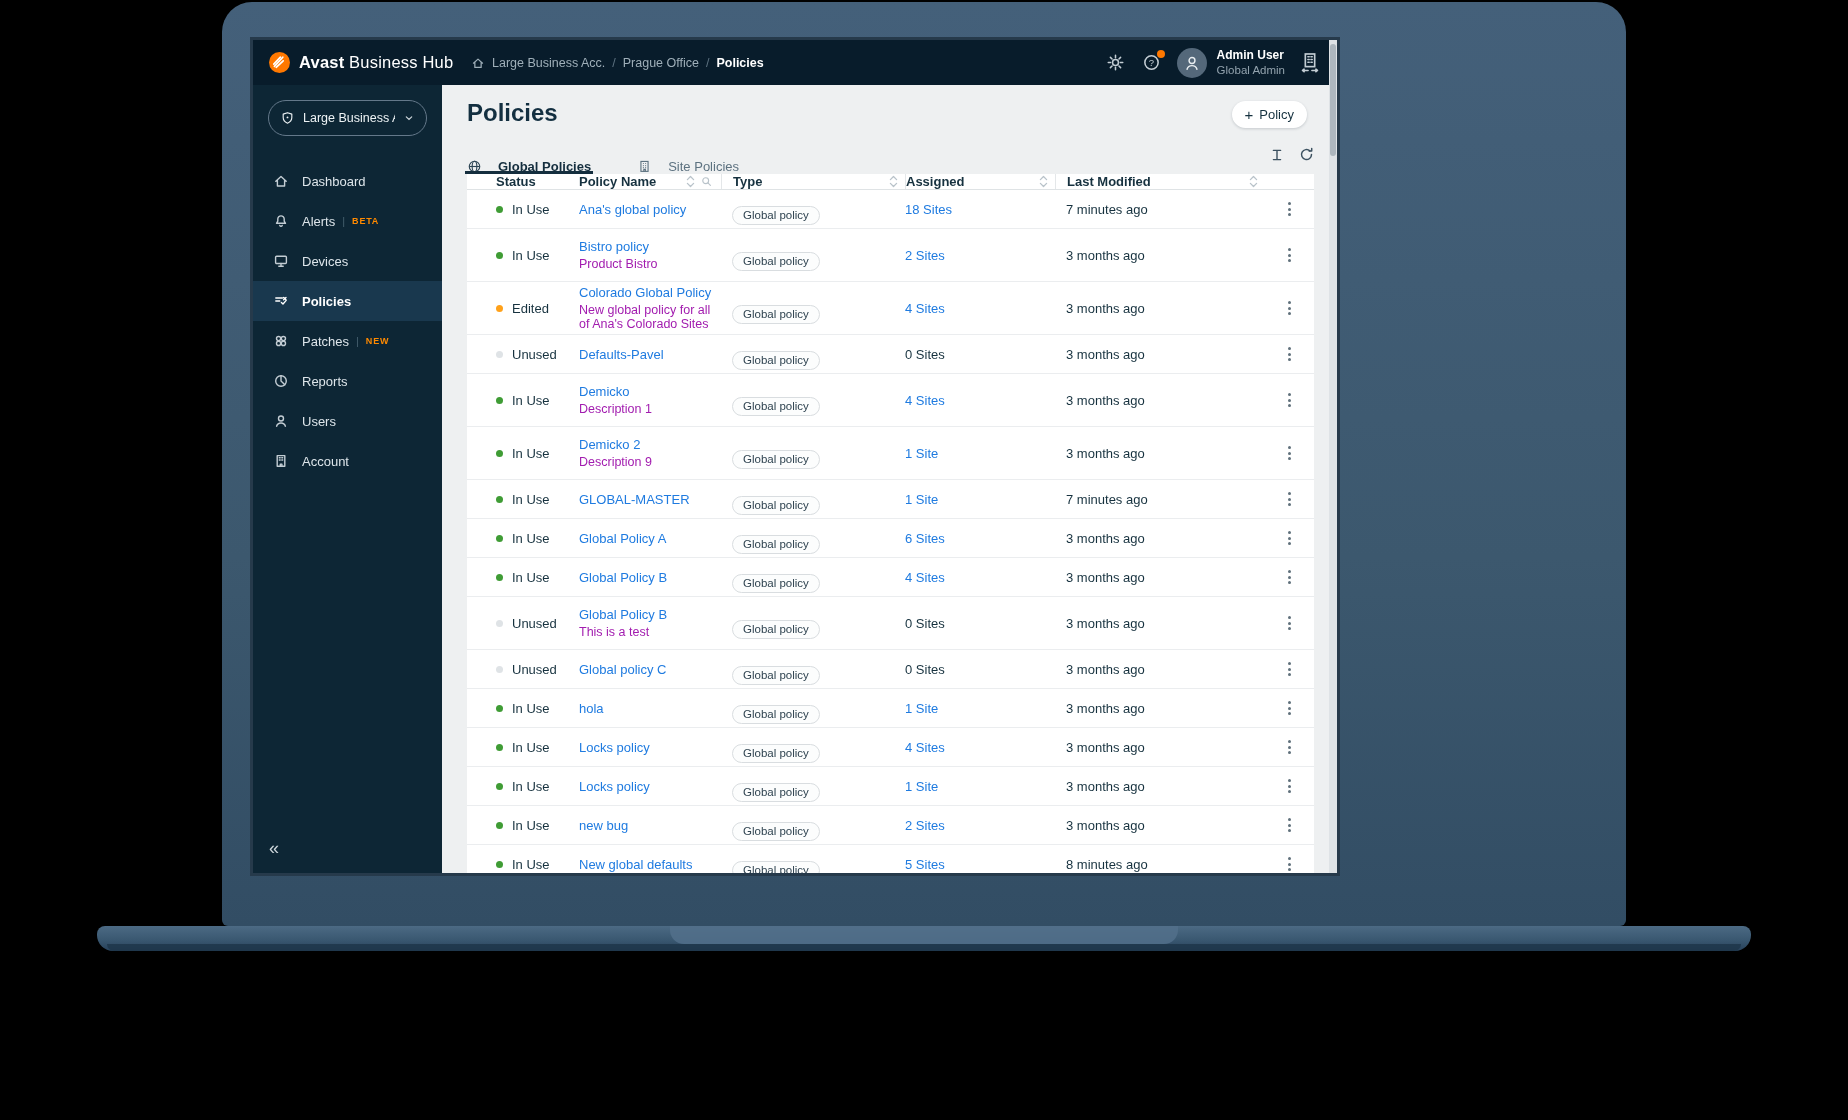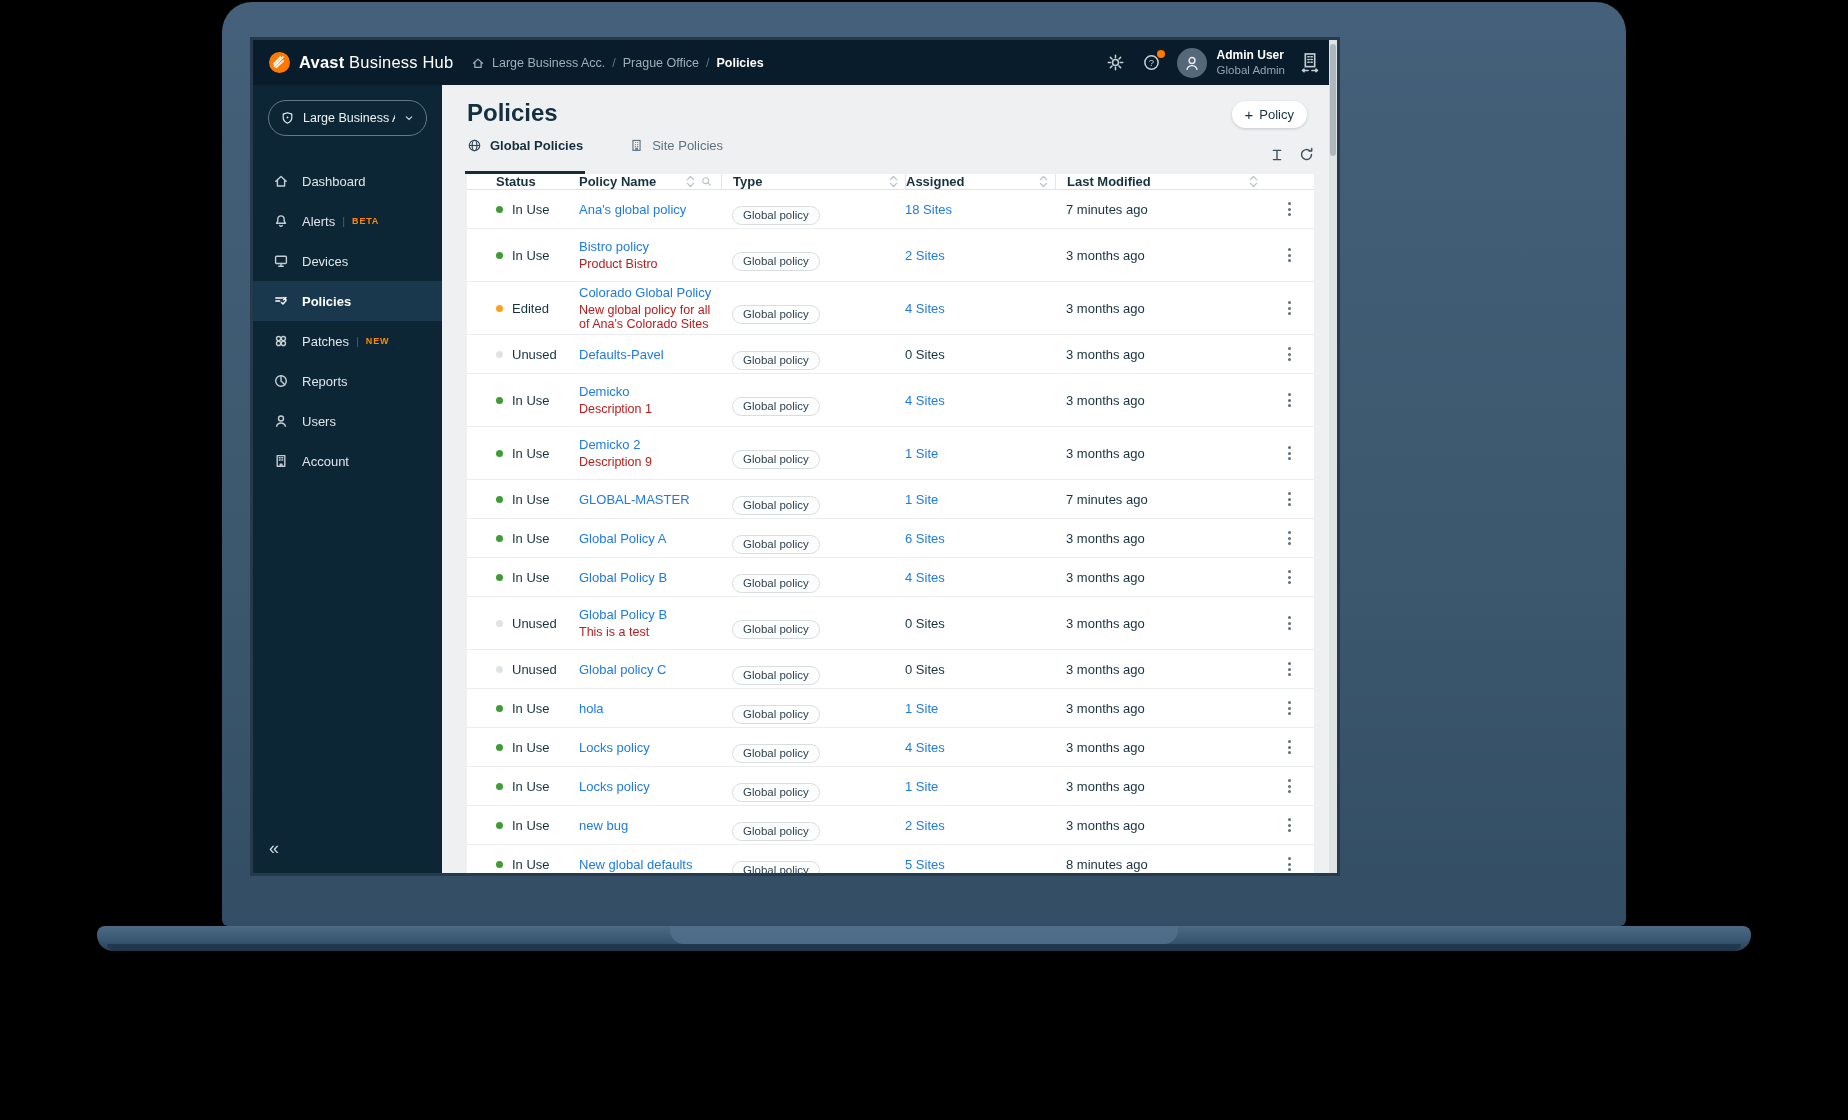--- a/index.html
+++ b/index.html
@@ -51,21 +51,21 @@
   .collapse-btn{position:absolute;left:16px;bottom:14px;color:#cdd6db;font-size:18px;cursor:pointer;}
   
   .content{position:absolute;left:189px;top:45px;right:8px;bottom:0;background:#eef0f1;
     display:flex;flex-direction:column;padding-left:25px;box-sizing:border-box;}
   .page-title{margin-top:13px;font-size:24px;font-weight:bold;color:#132f40;height:30px;line-height:30px;}
   .new-policy-btn{position:absolute;top:16px;right:22px;height:27px;padding:0 13px;background:#fff;
     border-radius:14px;display:flex;align-items:center;gap:6px;font-size:13px;color:#15313f;
     box-shadow:0 1px 3px rgba(10,30,45,.18);cursor:pointer;}
   .plus{font-size:15px;line-height:1;}
   .tabs{margin-top:10px;height:36px;display:flex;gap:46px;position:relative;}
-  .tab{display:flex;align-items:flex-start;gap:8px;font-size:13px;color:#5d7280;cursor:pointer;position:relative;}
+  .tab{display:flex;align-items:flex-end;gap:16px;font-size:13px;color:#5d7280;cursor:pointer;position:relative;}
   .tab.active{color:#142e3e;font-weight:bold;}
   .tab.active::after{content:"";position:absolute;left:-2px;right:-2px;bottom:0;height:3px;background:#142e3e;}
   .tab-tools{position:absolute;right:14px;top:0;height:33px;display:flex;align-items:center;gap:13px;}
   
   .card{margin-right:15px;background:#fff;flex:1;overflow:hidden;display:flex;flex-direction:column;}
   .thead{display:flex;align-items:stretch;height:43px;border-bottom:1px solid #dfe3e5;
     font-size:13px;font-weight:bold;color:#16313f;}
   .th{display:flex;align-items:center;}
   .c-status{width:104px;padding-left:29px;box-sizing:border-box;}
   .c-name{flex:1;display:flex;align-items:center;justify-content:space-between;padding:0 8px 0 8px;box-sizing:border-box;}
@@ -79,21 +79,21 @@
   .row{display:flex;align-items:center;height:38px;border-top:1px solid #ebedef;}
   .row:first-child{border-top:none;}
   .row.double{height:52px;}
   .cell-status{display:flex;align-items:center;gap:9px;font-size:13px;color:#17323f;}
   .dot{width:7px;height:7px;border-radius:50%;flex:none;}
   .dot.green{background:#3f9c35;}
   .dot.orange{background:#ffa11a;}
   .dot.gray{background:#dfe3e6;}
   .cell-name{flex-direction:column;align-items:flex-start;justify-content:center;display:flex;}
   .p-link{color:#1f7be0;font-size:13px;cursor:pointer;}
-  .p-desc{color:#b91c1c;font-size:12.5px;margin-top:3px;}
+  .p-desc{color:#a21caf;font-size:12.5px;margin-top:3px;}
   .type-pill{display:inline-block;font-size:11.5px;color:#2f4350;border:1px solid #d9dde0;
     border-radius:11px;padding:2.5px 10px;background:#fcfdfd;margin-top:12px;}
   .assigned-val{font-size:13px;color:#17323f;}
   .assigned-val.link{color:#1f7be0;cursor:pointer;}
   .mod-val{font-size:13px;color:#17323f;}
   .kebab{display:flex;flex-direction:column;gap:2.5px;cursor:pointer;padding:4px;}
   .kebab i{width:3px;height:3px;border-radius:50%;background:#5f707b;display:block;}
   svg{display:block;}
 </style>
 </head>

